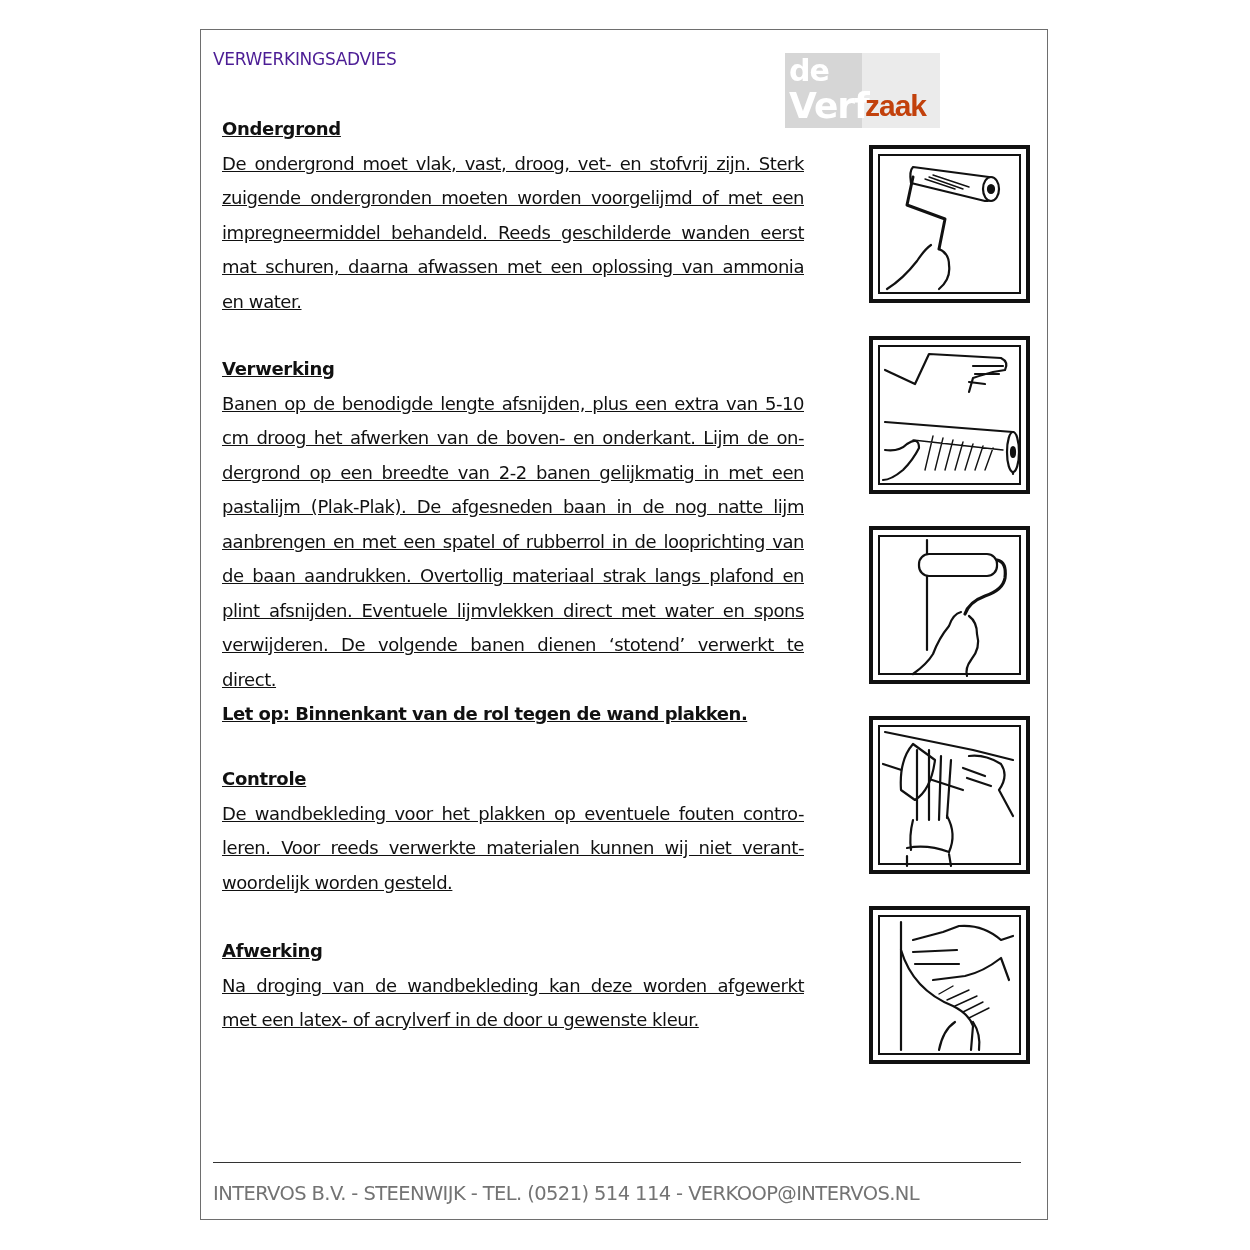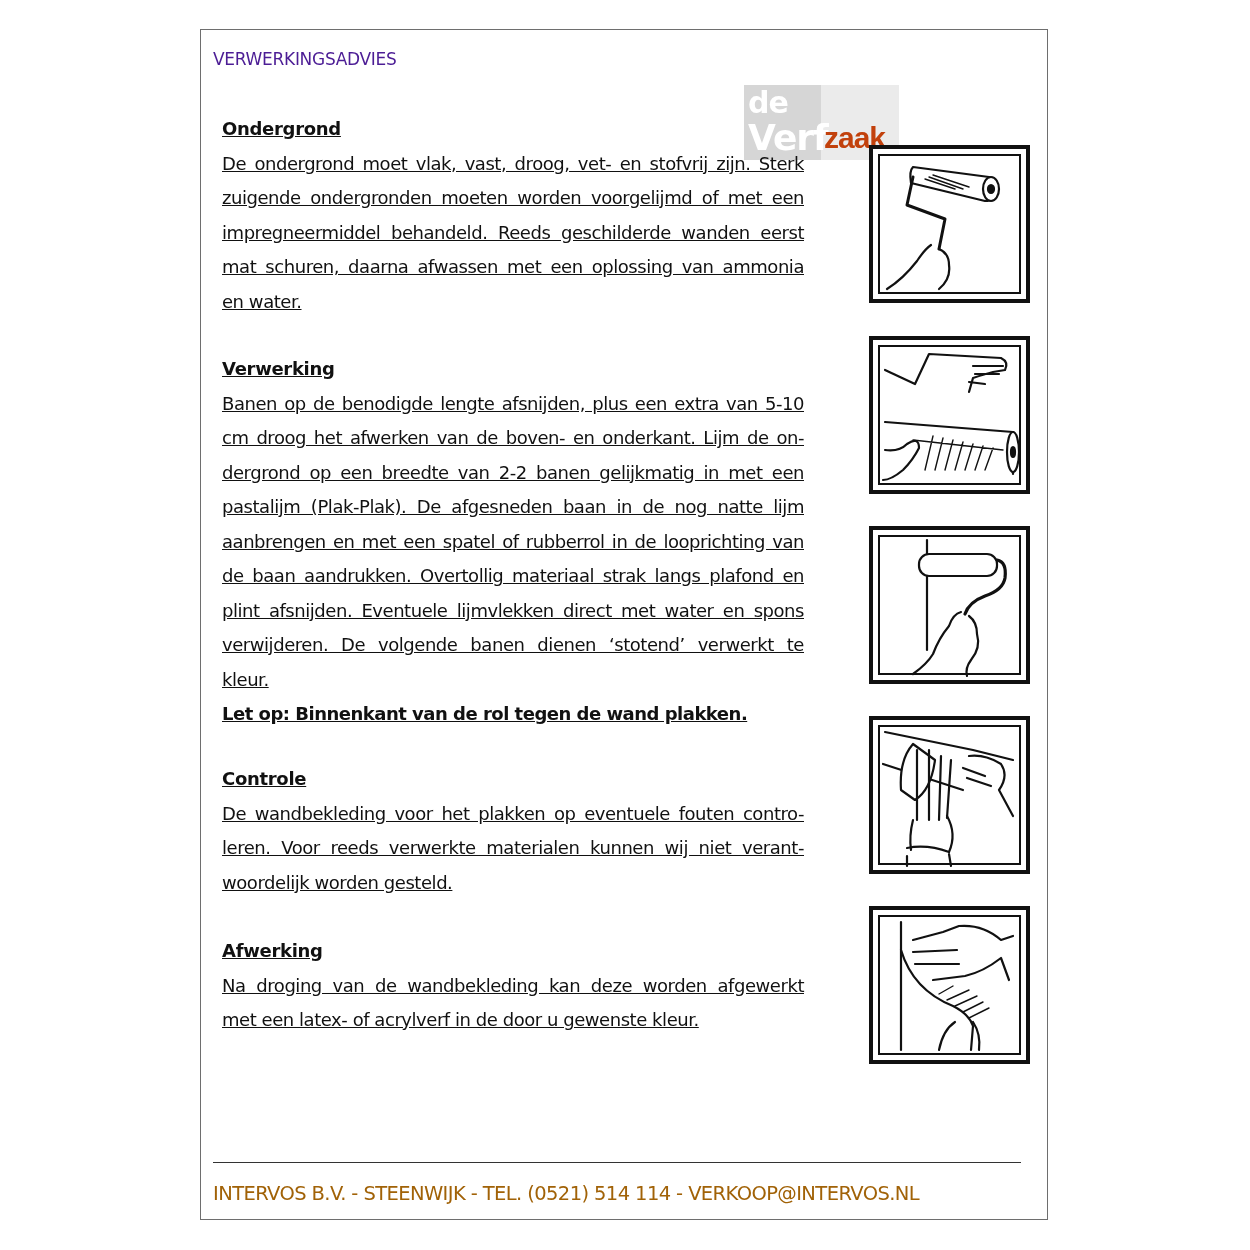--- a/index.html
+++ b/index.html
@@ -2,21 +2,21 @@
 <html><head>
 <meta charset="utf-8">
 <style>
   html, body { margin: 0; padding: 0; background: #ffffff; }
   body { width: 1250px; height: 1250px; position: relative; overflow: hidden;
          font-family: "DejaVu Sans", sans-serif; color: #111; }
   .page { position: absolute; left: 200px; top: 29px; width: 848px; height: 1191px;
           border: 1px solid #6e6e6e; box-sizing: border-box; background: #fff; }
   .title { position: absolute; left: 213px; top: 49px; font-size: 17px; letter-spacing: -0.3px;
            color: #4c1d95; }
-  .logo { position: absolute; left: 744px; top: 53px; width: 155px; height: 75px; margin-top: 32px; }
+  .logo { position: absolute; left: 785px; top: 53px; width: 155px; height: 75px; }
   .logo .l { position: absolute; left: 0; top: 0; width: 77px; height: 75px; background: #d6d6d6; }
   .logo .r { position: absolute; left: 77px; top: 0; width: 78px; height: 75px; background: #ebebeb; }
   .logo .de { position: absolute; left: 4px; top: 2px; font-family: "DejaVu Sans", sans-serif;
               font-weight: bold; font-size: 30px; color: #fff; line-height: 32px; letter-spacing: -1px; }
   .logo .verf { position: absolute; left: 4px; top: 36px; font-family: "DejaVu Sans", sans-serif;
                 font-weight: bold; font-size: 36px; color: #fff; line-height: 34px; letter-spacing: -1px; }
   .logo .zaak { position: absolute; left: 80px; top: 36px; font-family: Liberation Sans, sans-serif;
                 font-weight: bold; font-size: 30px; color: #c2410c; line-height: 34px; letter-spacing: -1px; }
 
   .section { position: absolute; left: 222px; width: 582px; text-decoration: underline; }
@@ -29,21 +29,21 @@
 
   .illus { position: absolute; left: 869px; width: 161px; height: 158px;
            border: 4px solid #111; box-sizing: border-box; background: #fff; }
   .illus .inner { position: absolute; left: 5px; top: 5px; right: 5px; bottom: 5px;
                   border: 2px solid #111; }
   .illus svg { position: absolute; left: 0; top: 0; width: 100%; height: 100%; }
 
   .footer-rule { position: absolute; left: 213px; top: 1162px; width: 808px; height: 0;
                  border-top: 1.5px solid #333; }
   .footer { position: absolute; left: 213px; top: 1182px; width: 814px; font-size: 19.5px;
-            letter-spacing: -0.6px; white-space: nowrap; color: #a16207; }
+            letter-spacing: -0.6px; white-space: nowrap; color: #737373; }
 </style>
 </head>
 <body>
 
 <div class="page"></div>
 
 <div class="title">VERWERKINGSADVIES</div>
 
 <div class="logo">
   <div class="l"></div>
@@ -65,21 +65,21 @@
 <div class="section" style="top:352px;">
   <h2>Verwerking</h2>
   <div class="line">Banen op de benodigde lengte afsnijden, plus een extra van 5-10</div>
   <div class="line">cm droog het afwerken van de boven- en onderkant. Lijm de on-</div>
   <div class="line">dergrond op een breedte van 2-2 banen gelijkmatig in met een</div>
   <div class="line">pastalijm (Plak-Plak). De afgesneden baan in de nog natte lijm</div>
   <div class="line">aanbrengen en met een spatel of rubberrol in de looprichting van</div>
   <div class="line">de baan aandrukken. Overtollig materiaal strak langs plafond en</div>
   <div class="line">plint afsnijden. Eventuele lijmvlekken direct met water en spons</div>
   <div class="line">verwijderen. De volgende banen dienen ‘stotend’ verwerkt te</div>
-  <div class="line last">kleur.</div>
+  <div class="line last">direct.</div>
   <div class="line bold">Let op: Binnenkant van de rol tegen de wand plakken.</div>
 </div>
 
 <div class="section" style="top:762px;">
   <h2>Controle</h2>
   <div class="line">De wandbekleding voor het plakken op eventuele fouten contro-</div>
   <div class="line">leren. Voor reeds verwerkte materialen kunnen wij niet verant-</div>
   <div class="line last">woordelijk worden gesteld.</div>
 </div>
 

